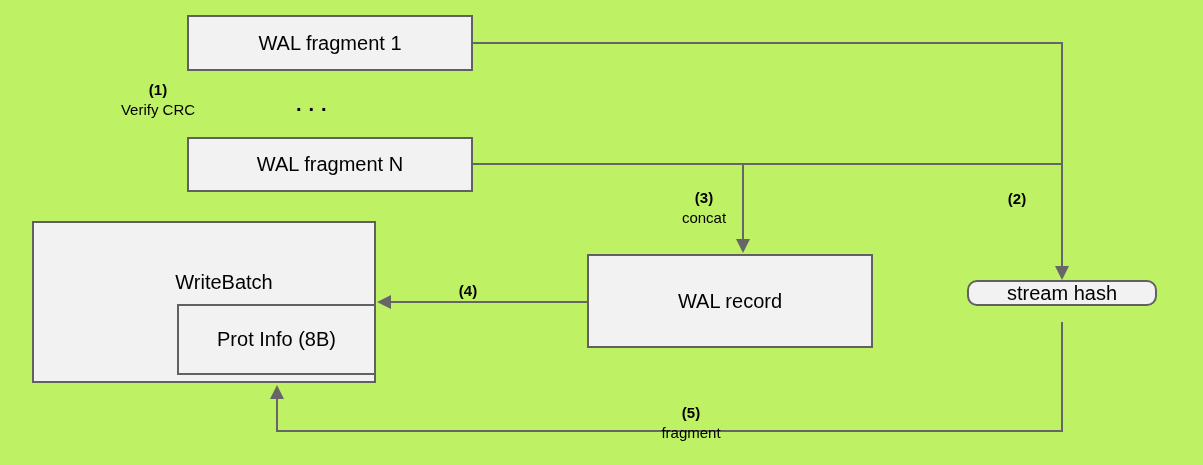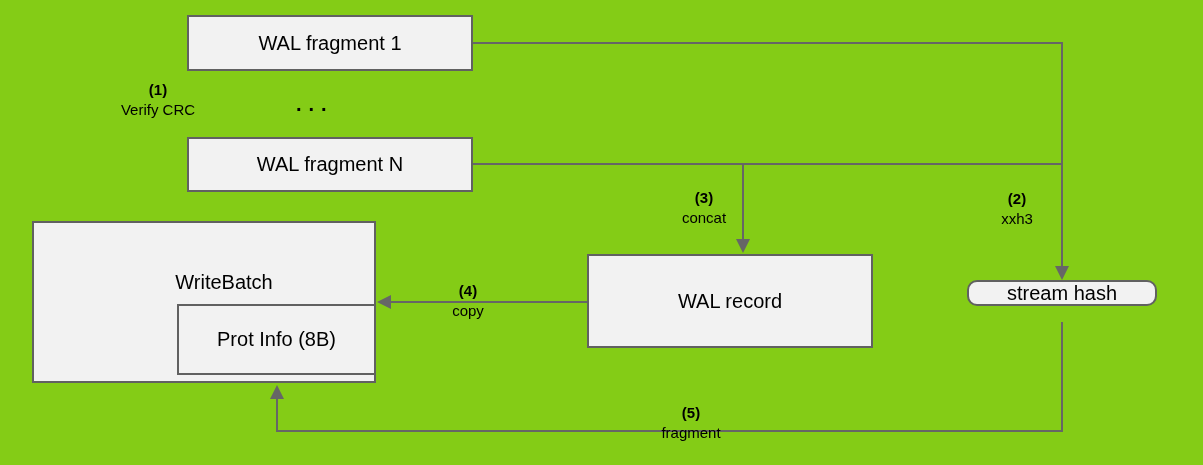--- a/index.html
+++ b/index.html
@@ -5,21 +5,21 @@
   html, body {
     margin: 0;
     padding: 0;
     background: #ffffff;
     font-family: "Liberation Sans", "DejaVu Sans", sans-serif;
   }
   .canvas {
     position: relative;
     width: 1203px;
     height: 465px;
-    background: #84cc16;
+    background: #bef264;
     overflow: hidden;
     color: #000000;
   }
   .box {
     position: absolute;
     background: var(--box-fill, #f2f2f2);
     border: 2px solid var(--box-border, #616161);
     box-sizing: border-box;
     display: flex;
     align-items: center;
@@ -129,31 +129,29 @@
 
   <div class="ellipsis" style="left:296px; top:93px;">...</div>
 
   <div class="step-label" style="left:88px; top:80px;">
     <span class="num">(1)</span>
     <span class="verb">Verify CRC</span>
   </div>
 
   <div class="step-label" style="left:947px; top:189px;">
     <span class="num">(2)</span>
-    <span class="verb">xxh3</span>
   </div>
 
   <div class="step-label" style="left:634px; top:188px;">
     <span class="num">(3)</span>
     <span class="verb">concat</span>
   </div>
 
   <div class="step-label" style="left:398px; top:281px;">
     <span class="num">(4)</span>
-    <span class="verb">copy</span>
   </div>
 
   <div class="step-label" style="left:621px; top:403px;">
     <span class="num">(5)</span>
     <span class="verb">fragment</span>
   </div>
 
 </div>
 
 </body></html>

